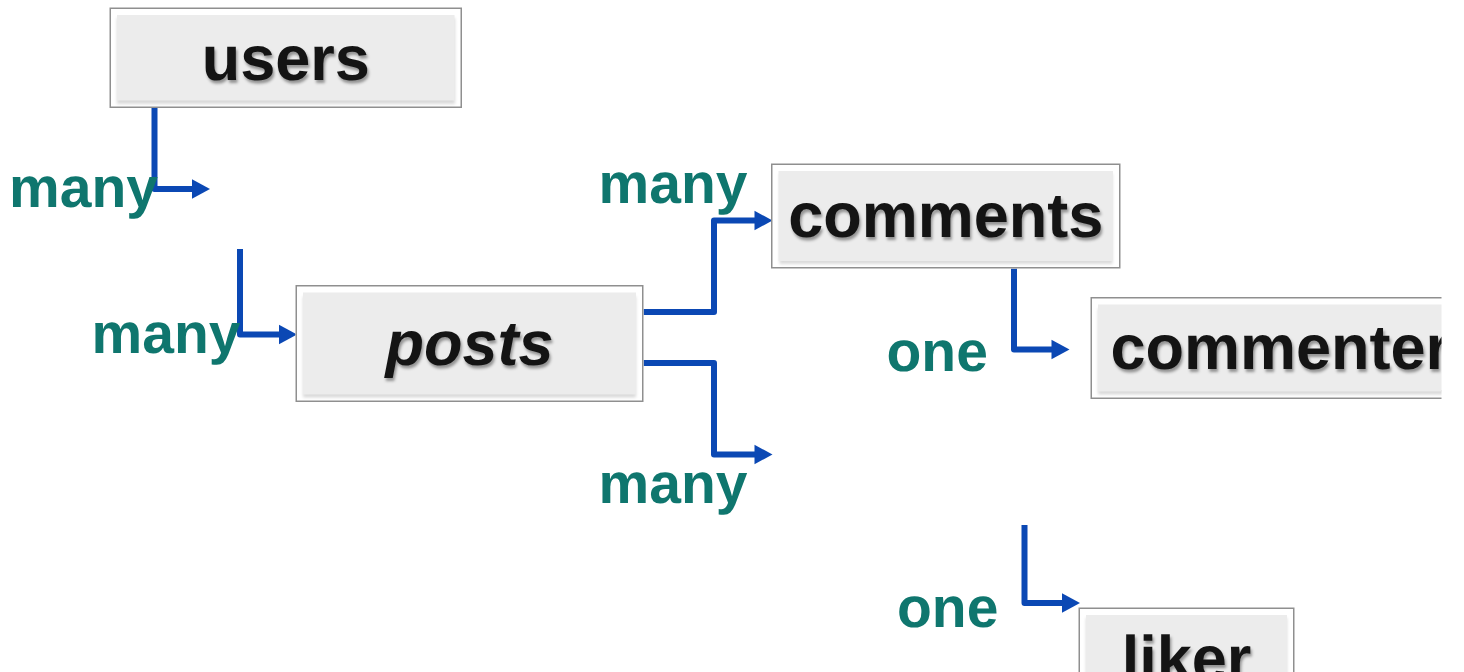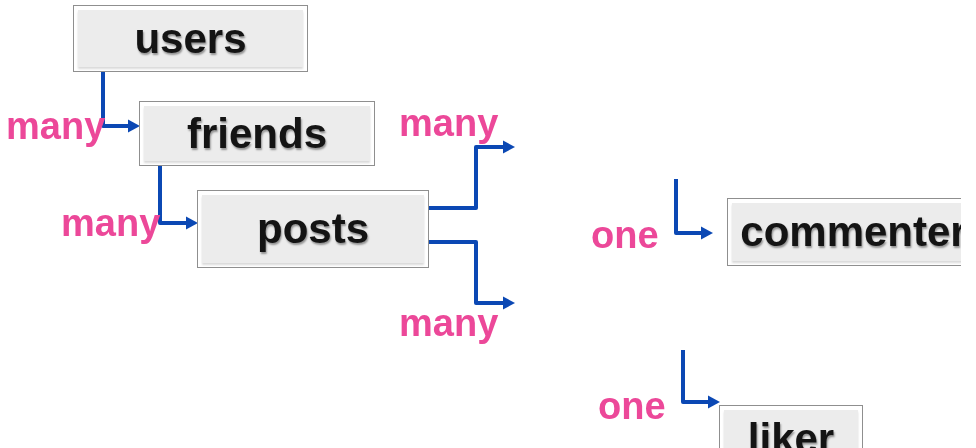--- a/index.html
+++ b/index.html
@@ -43,28 +43,28 @@
     font-size: 42px;
     color: #141414;
     text-shadow: 1px 2px 2px rgba(0,0,0,0.38);
     white-space: nowrap;
   }
   .edge-label {
     position: absolute;
     transform: translateY(-50%);
     font-weight: bold;
     font-size: 38px;
-    color: #ec4899;
+    color: #0f766e;
     white-space: nowrap;
     line-height: 1;
   }
   
   .node-users     { left: 73px;  top: 5px;   width: 235px; height: 67px; }
   .node-friends   { left: 139px; top: 101px; width: 236px; height: 65px; }
-  .node-posts     { left: 197px; top: 190px; width: 232px; height: 78px; }
+  .node-posts     { left: 197px; top: 190px; width: 232px; height: 78px; font-style: italic; }
   .node-comments  { left: 514px; top: 109px; width: 233px; height: 70px; }
   .node-commenter { left: 712px; top: 198px; width: 253px; height: 68px; margin-left: 15px; }
   .node-likes     { left: 514px; top: 282px; width: 232px; height: 68px; }
   .node-liker     { left: 719px; top: 369px; width: 144px; height: 67px; margin-top: 36px; }
   
   .lbl-users-friends      { left: 6px;   top: 126px; }
   .lbl-friends-posts      { left: 61px;  top: 223px; }
   .lbl-posts-comments     { left: 399px; top: 123px; }
   .lbl-posts-likes        { left: 399px; top: 323px; }
   .lbl-comments-commenter { left: 591px; top: 235px; }
@@ -93,32 +93,32 @@
       <polygon points="708,395.5 708,408.5 720,402"></polygon>
     </g>
   </svg>
 
   <div class="node node-users">
     <div class="node-inner">
       <span class="node-label">users</span>
     </div>
   </div>
 
-  <div class="node node-friends">
-    <div class="node-inner">
-      <span class="node-label">friends</span>
-    </div>
-  </div>
 
   <div class="node node-posts">
     <div class="node-inner">
       <span class="node-label">posts</span>
     </div>
   </div>
 
+  <div class="node node-comments">
+    <div class="node-inner">
+      <span class="node-label">comments</span>
+    </div>
+  </div>
 
   <div class="node node-commenter">
     <div class="node-inner">
       <span class="node-label">commenter</span>
     </div>
   </div>
 
 
   <div class="node node-liker">
     <div class="node-inner">

